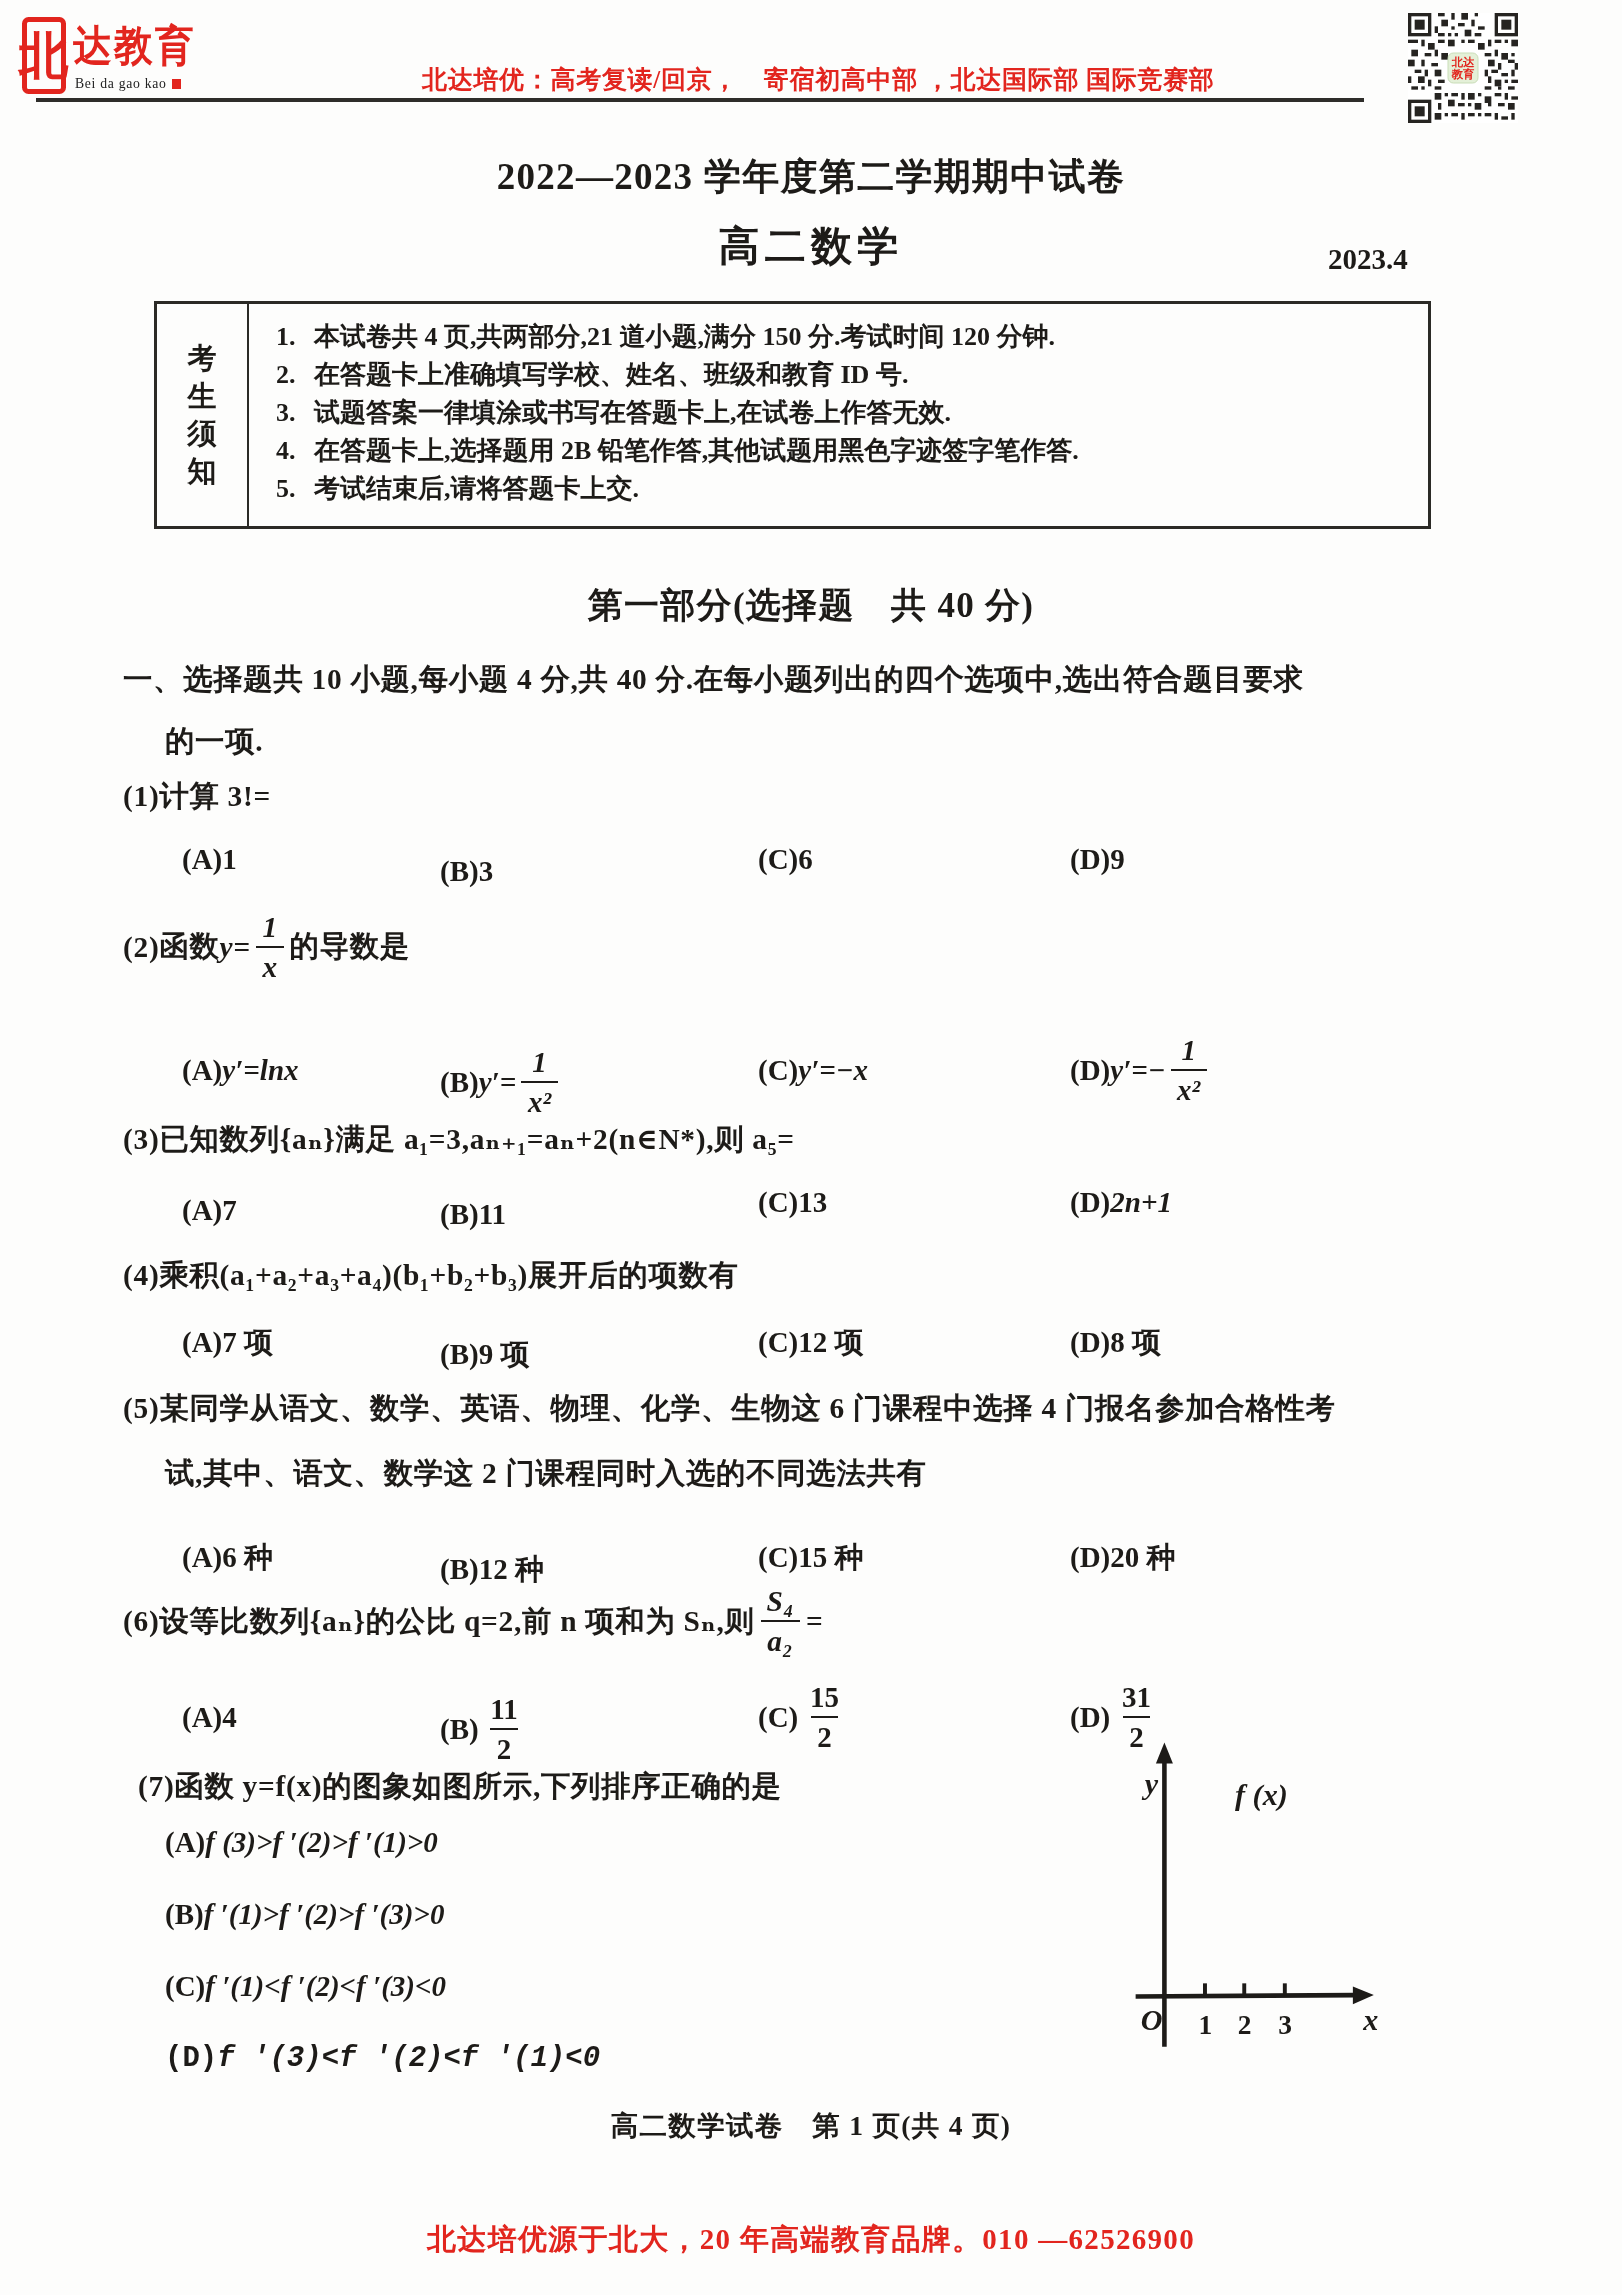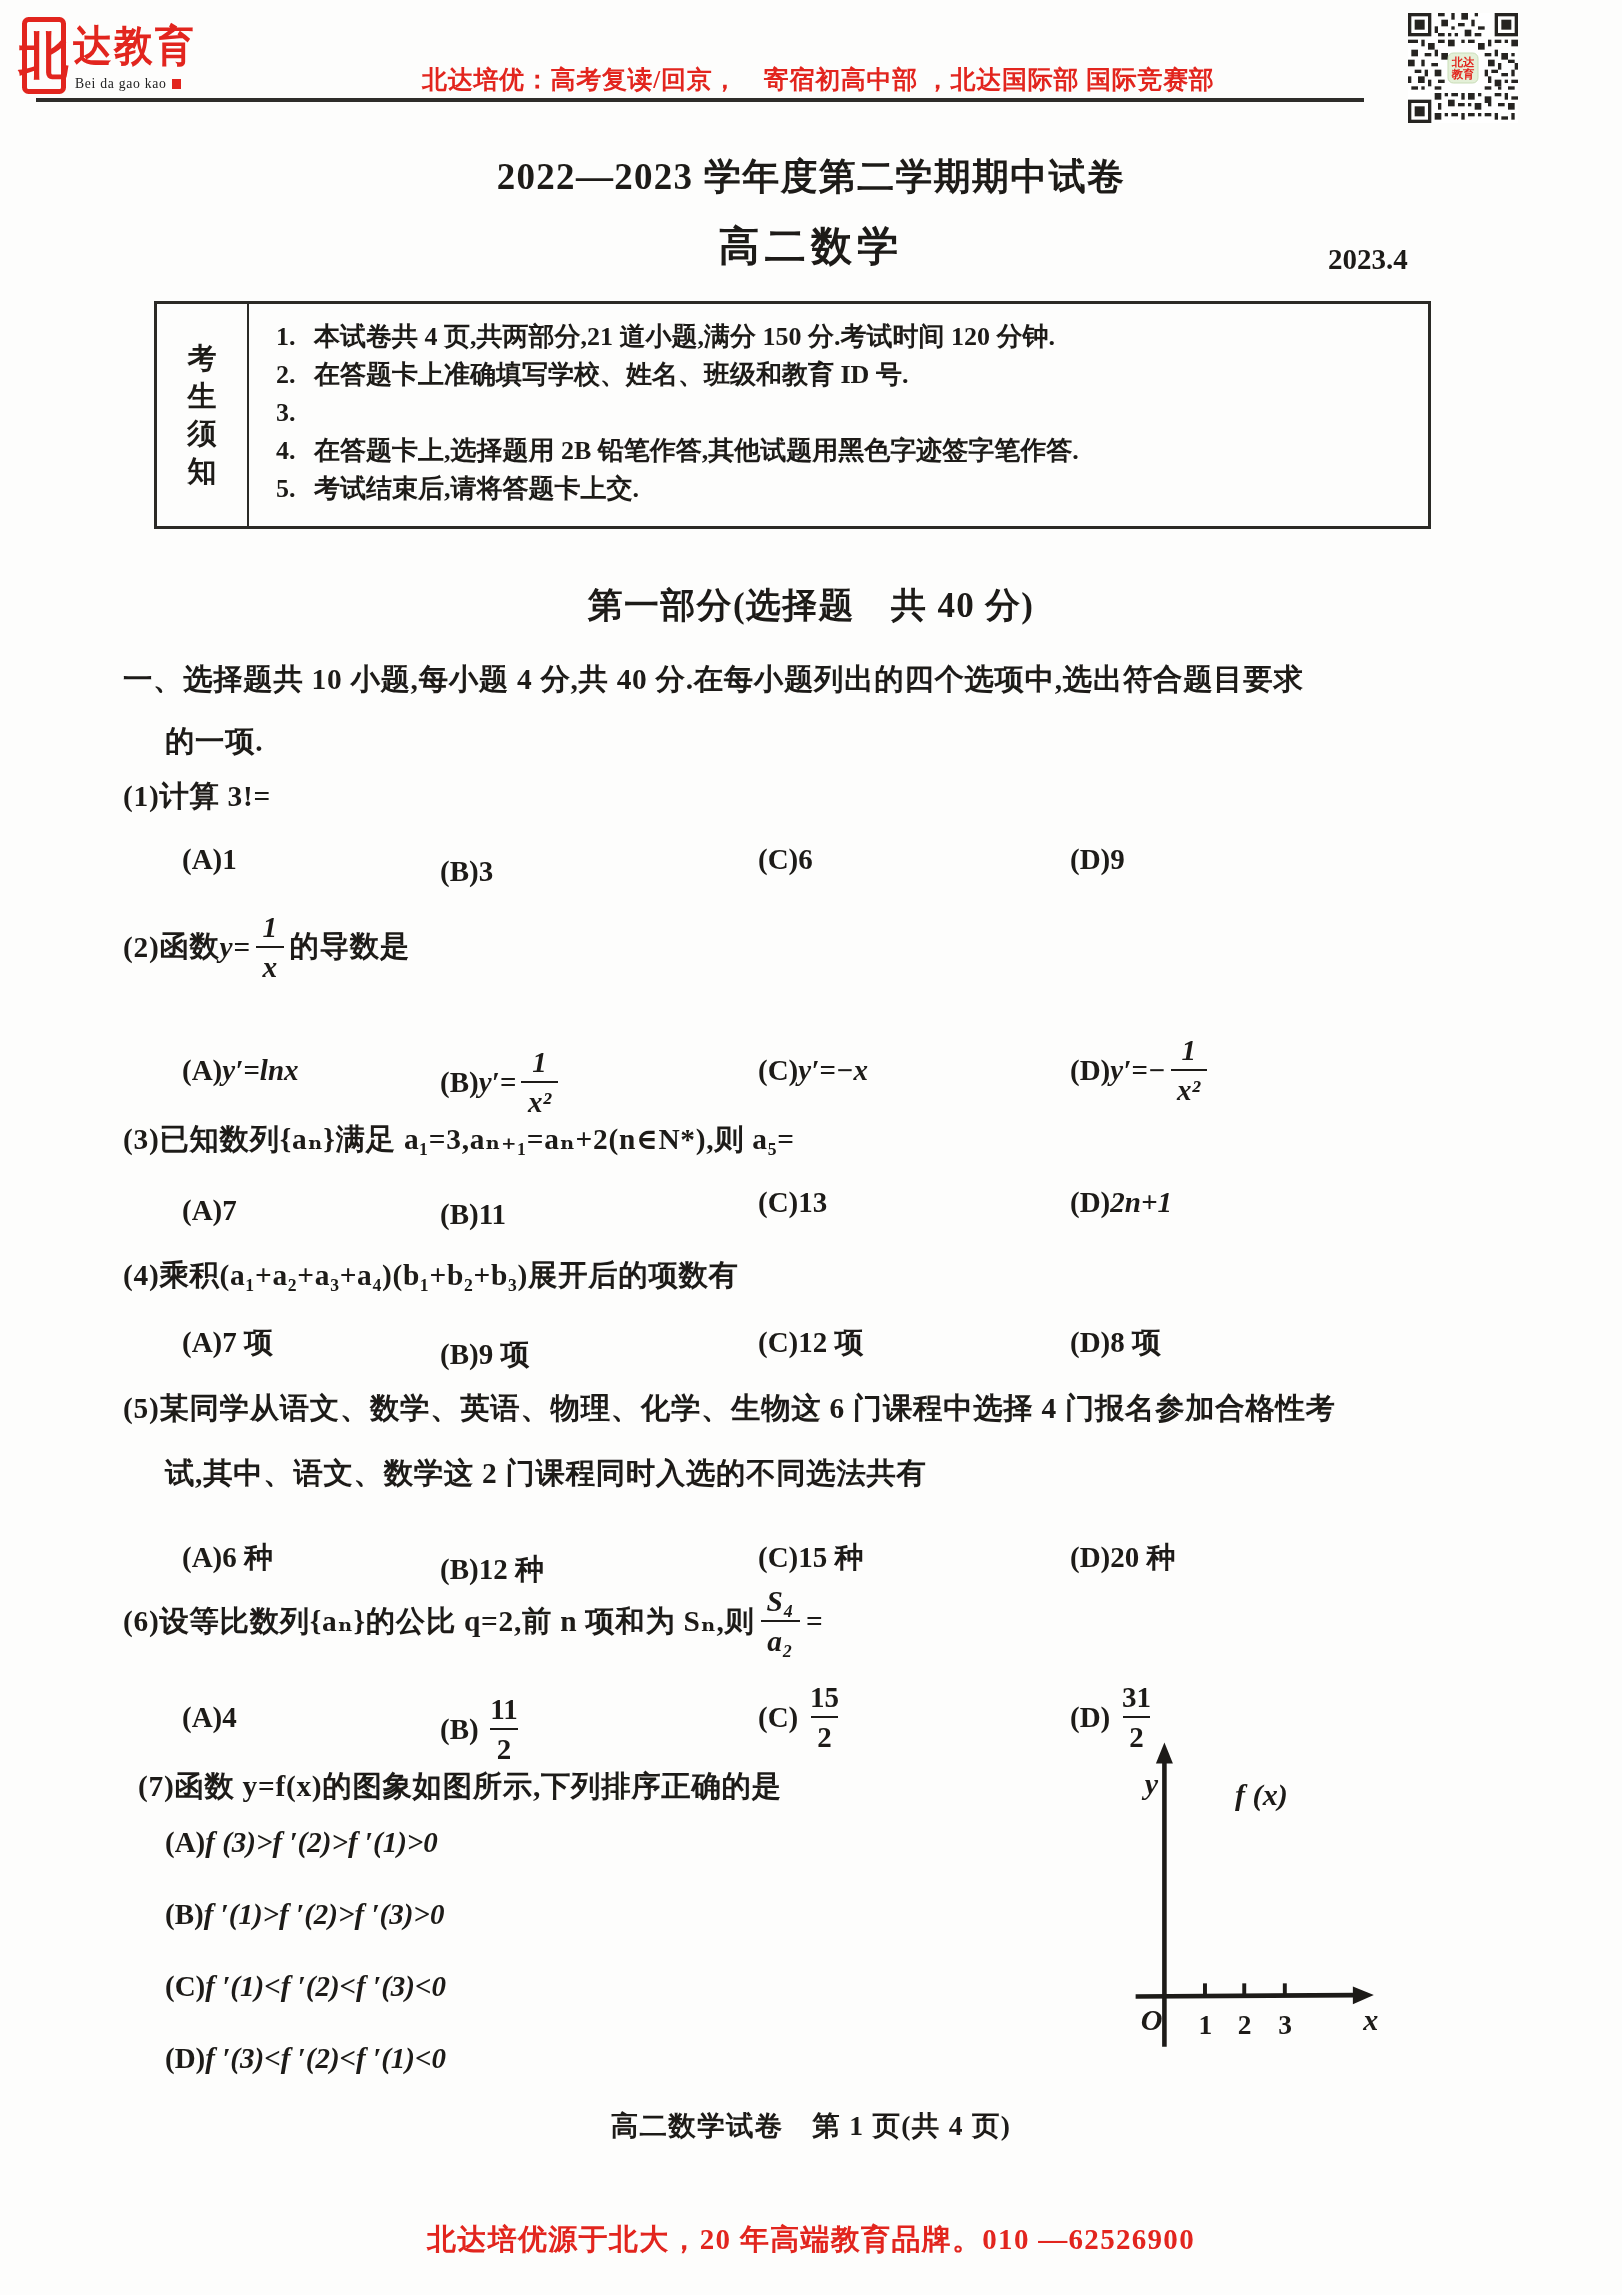--- a/index.html
+++ b/index.html
@@ -199,20 +199,21 @@
       <div class="n-item">
         <span class="n-num">1.</span>
         <span>本试卷共 4 页,共两部分,21 道小题,满分 150 分.考试时间 120 分钟.</span>
       </div>
       <div class="n-item">
         <span class="n-num">2.</span>
         <span>在答题卡上准确填写学校、姓名、班级和教育 ID 号.</span>
       </div>
       <div class="n-item">
         <span class="n-num">3.</span>
+        <span>试题答案一律填涂或书写在答题卡上,在试卷上作答无效.</span>
       </div>
       <div class="n-item">
         <span class="n-num">4.</span>
         <span>在答题卡上,选择题用 2B 铅笔作答,其他试题用黑色字迹签字笔作答.</span>
       </div>
       <div class="n-item">
         <span class="n-num">5.</span>
         <span>考试结束后,请将答题卡上交.</span>
       </div>
     </div>
@@ -324,21 +325,21 @@
         <span class="den">2</span>
       </span>
     </div>
 
   <div class="abs bodyln" style="left:138px; top:1767px;">
     <span>(7)</span><span>函数 y=f(x)的图象如图所示,下列排序正确的是</span>
   </div>
   <div class="abs optln" style="left:165px; top:1826px;"><span>(A)</span><span class="it">f (3)&gt;f ′(2)&gt;f ′(1)&gt;0</span></div>
   <div class="abs optln" style="left:165px; top:1898px;"><span>(B)</span><span class="it">f ′(1)&gt;f ′(2)&gt;f ′(3)&gt;0</span></div>
   <div class="abs optln" style="left:165px; top:1970px;"><span>(C)</span><span class="it">f ′(1)&lt;f ′(2)&lt;f ′(3)&lt;0</span></div>
-  <div class="abs optln" style="left:165px; top:2042px;"><span>(D)</span><span class="it">f ′(3)&lt;f ′(2)&lt;f ′(1)&lt;0</span></div>
+  <div class="abs optln" style="left:165px; top:2042px;font-family:Liberation Mono, monospace;"><span>(D)</span><span class="it">f ′(3)&lt;f ′(2)&lt;f ′(1)&lt;0</span></div>
 
   <svg class="abs graph" width="373" height="334" viewBox="0 0 570 510">
 
     <line x1="48" y1="52" x2="48" y2="487" stroke="#1d1b18" stroke-width="7"></line>
     <polygon points="48,22 35,54 61,54" fill="#1d1b18"></polygon>
 
     <line x1="4" y1="410" x2="340" y2="408" stroke="#1d1b18" stroke-width="7"></line>
     <polygon points="368,408 336,395 336,422" fill="#1d1b18"></polygon>
 
     <line x1="110" y1="390" x2="110" y2="409" stroke="#1d1b18" stroke-width="6"></line>

